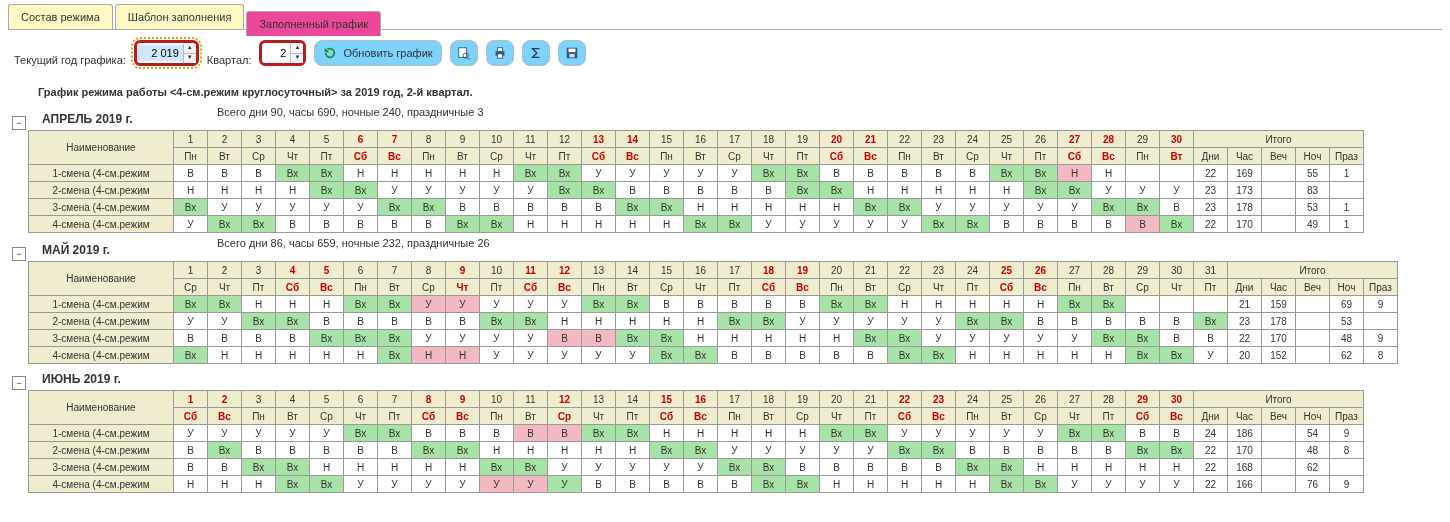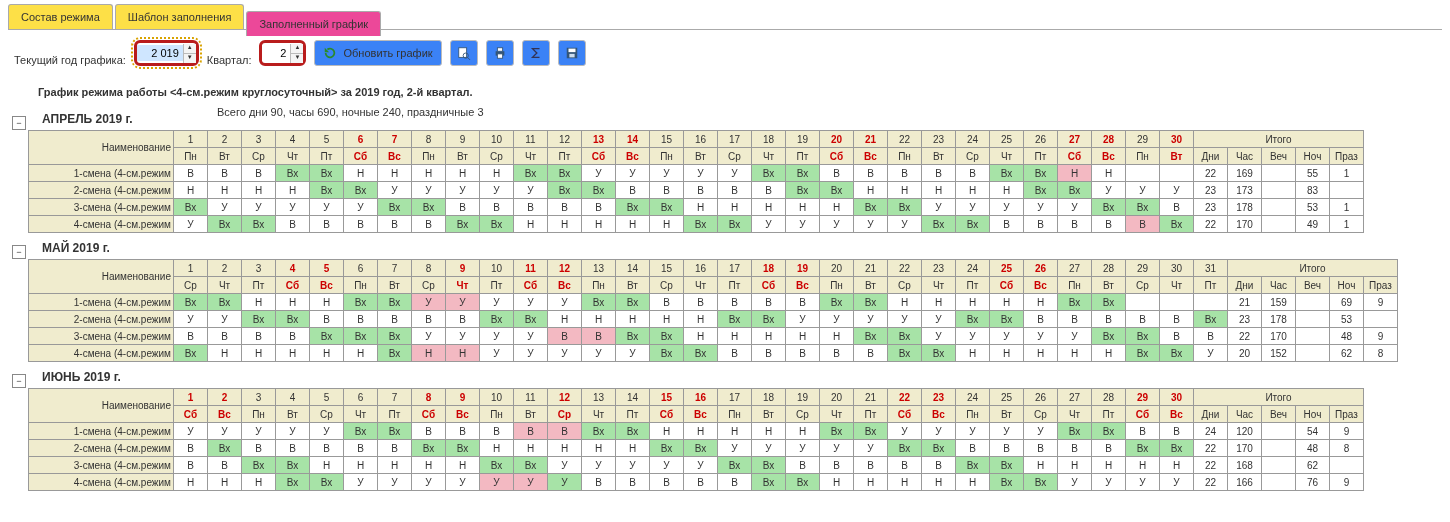--- a/index.html
+++ b/index.html
@@ -1,41 +1,41 @@
 <!DOCTYPE html>
 <html><head>
 <meta charset="utf-8">
 <style>
   html,body{margin:0;padding:0;font-family:Arial,Tahoma,sans-serif;font-size:11px;color:#333;background:white;width:1450px}
   .tabs{display:flex;border-bottom:1px solid #aaa;margin:4px 8px 0 8px}
-  .tab{padding:6px 12px;border:1px solid #aaa;border-bottom:none;margin-right:2px;background:#fde047;cursor:pointer;border-radius:3px 3px 0 0}
+  .tab{padding:6px 12px;border:1px solid #aaa;border-bottom:none;margin-right:2px;background:#fef9c3;cursor:pointer;border-radius:3px 3px 0 0}
   .tab.active{background:#ec4899;position:relative;top:7px}
   .toolbar{display:flex;align-items:flex-end;gap:8px;padding:10px 14px}
   .label{color:#333}
   .spinbox{display:inline-flex;align-items:center;border:3px solid #b91c1c;height:20px;border-radius:6px}
   .spinbox.highlight{outline:2px dotted #d9a300;outline-offset:1px}
   .spinbox input{width:38px;border:none;text-align:right;padding:2px 4px;font-size:11px;background:#cfe6ff}
   .spinbox input.sm{width:20px;background:white}
   .spin-btns{display:flex;flex-direction:column;border-left:1px solid #bbb}
   .spin-btn{width:12px;height:9px;font-size:6px;line-height:7px;text-align:center;background:#f4f4f4;cursor:pointer;border-bottom:1px solid #bbb}
   .spin-btn:last-child{border-bottom:none}
-  .btn{display:inline-flex;align-items:center;gap:6px;border:1px solid #bbb;border-radius:3px;padding:3px 8px;height:18px;background:#3b82f6;cursor:pointer}
+  .btn{display:inline-flex;align-items:center;gap:6px;border:1px solid #bbb;border-radius:8px;padding:3px 8px;height:18px;background:#7dd3fc;cursor:pointer}
   .btn svg{width:14px;height:14px}
   .btn.icon-only{padding:3px 6px}
   .tree{margin:2px 10px}
   .title-cell{font-weight:bold;font-size:11px;padding:8px 10px}
   .month-block{margin-bottom:4px;position:relative}
   .month-head{display:flex;align-items:flex-end;gap:4px}
   .collapse-btn{width:12px;height:12px;border:1px solid #888;display:flex;align-items:center;justify-content:center;font-size:9px;background:white;cursor:pointer;margin:0 6px 0 2px}
   .month-title{font-weight:bold;font-size:12px;padding:4px 6px;white-space:nowrap;width:165px}
   .month-summary{font-size:11px;color:#333;padding-bottom:12px}
   table{border-collapse:collapse;margin-left:18px}
   th,td{border:1px solid #999;padding:1px 2px;text-align:center;font-size:10px;height:14px;min-width:29px;max-width:29px;white-space:nowrap}
   th{background:#f0ecce;font-weight:normal}
-  td.name-col,th.name-col{text-align:right;min-width:140px;max-width:140px;background:#f0ecce}
+  td.name-col,th.name-col{text-align:center;min-width:140px;max-width:140px;background:#f0ecce}
   th.itogo{min-width:28px;max-width:32px}
   .red{color:#c00;font-weight:bold}
   .grn{background:#a7e3a7}
   .pnk{background:#f3b9c2}
   th.merged{background:#f0ecce;font-weight:normal}
   .node{display:flex}
 </style>
 </head>
 <body>
 
@@ -333,20 +333,21 @@
             <td class="itogo">49</td>
             <td class="itogo">1</td>
           </tr>
         </tbody>
       </table>
     </div>
     <div class="month-block">
       <div class="month-head">
         <div class="collapse-btn">−</div>
     <div class="month-title">МАЙ 2019 г.</div>
+    <div class="month-summary">Всего дни 86, часы 659, ночные 232, праздничные 26</div>
       </div>
       <table>
         <tbody>
           <tr>
             <th class="name-col" rowspan="2">Наименование</th>
             <th class="">1</th>
             <th class="">2</th>
             <th class="">3</th>
             <th class="red">4</th>
             <th class="red">5</th>
@@ -679,21 +680,21 @@
             <td class="">У</td>
             <td class="">У</td>
             <td class="">У</td>
             <td class="">У</td>
             <td class="">У</td>
             <td class="grn">Вх</td>
             <td class="grn">Вх</td>
             <td class="">В</td>
             <td class="">В</td>
             <td class="itogo">24</td>
-            <td class="itogo">120</td>
+            <td class="itogo">186</td>
             <td class="itogo"></td>
             <td class="itogo">54</td>
             <td class="itogo">9</td>
           </tr>
           <tr>
             <td class="name-col">2-смена (4-см.режим</td>
             <td class="">В</td>
             <td class="grn">Вх</td>
             <td class="">В</td>
             <td class="">В</td>

